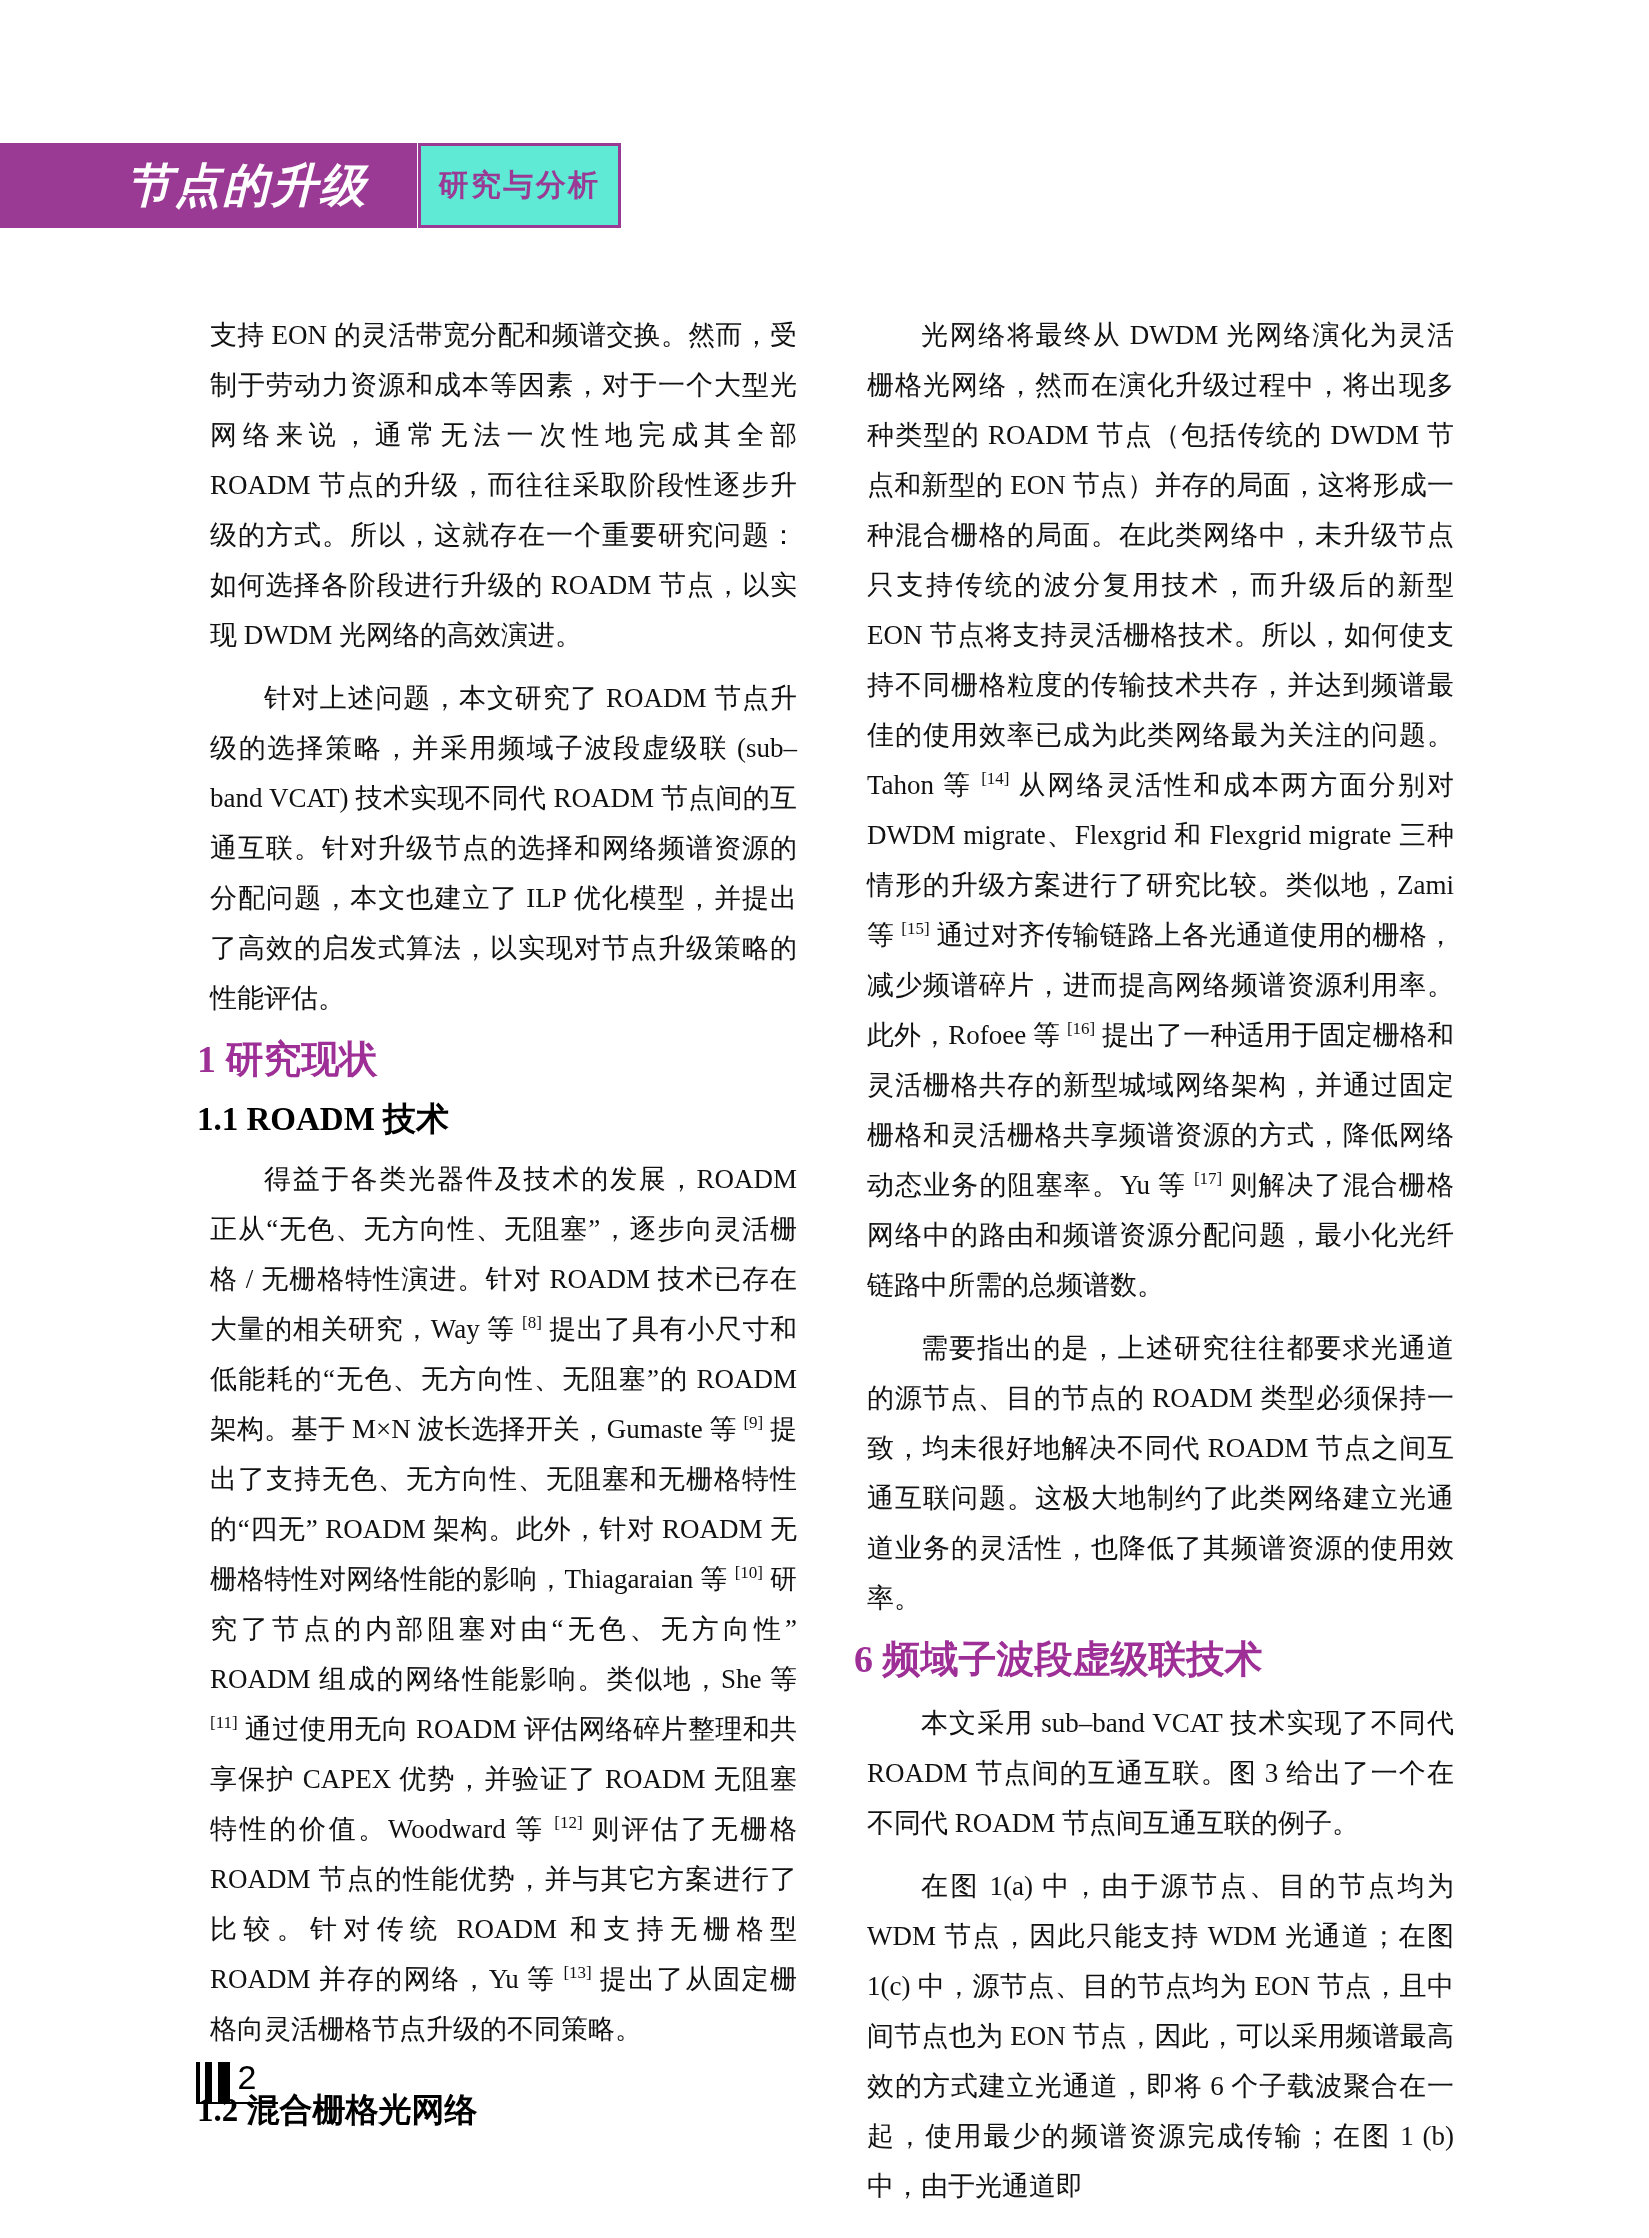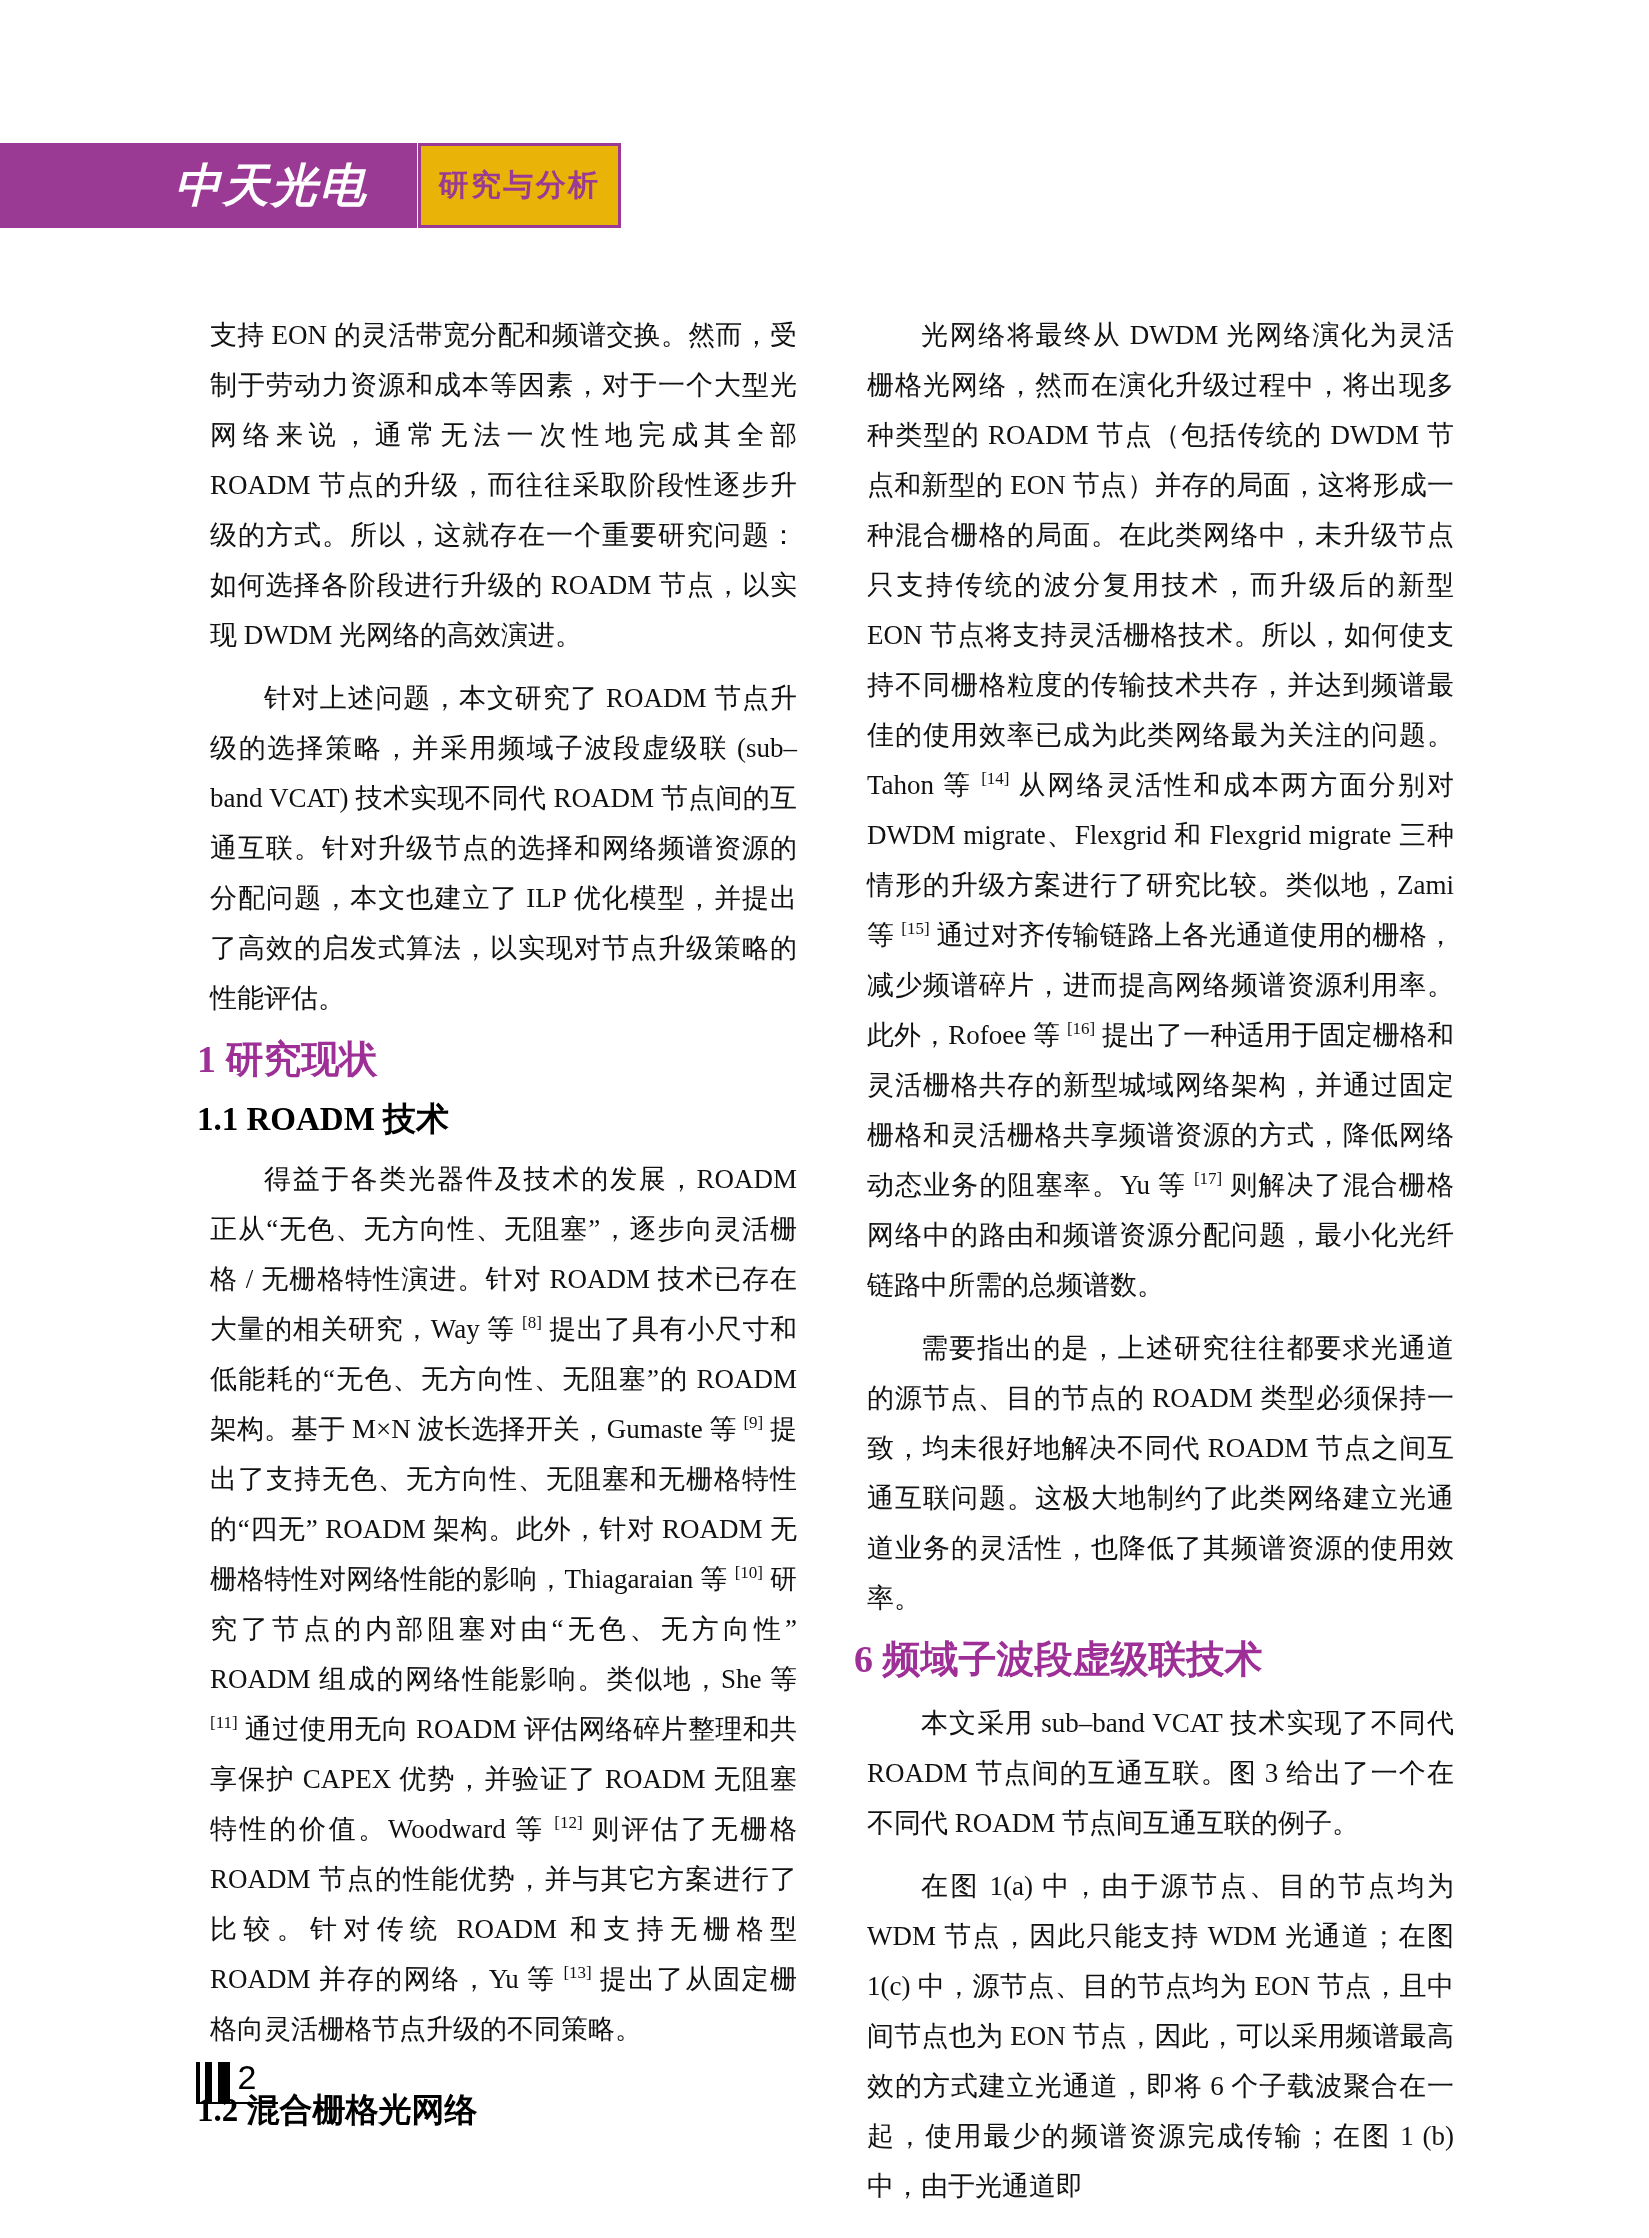--- a/index.html
+++ b/index.html
@@ -17,21 +17,21 @@
     display:flex;align-items:center;justify-content:flex-end;
     padding-right:49px;box-sizing:border-box;
   }
   .logo{
     font-family:"DejaVu Serif","Liberation Serif",serif;
     font-style:italic;font-weight:bold;font-size:46px;color:#ffffff;letter-spacing:2.4px;
     white-space:nowrap;
   }
   .tag-box{
     position:absolute;left:418px;top:143px;width:203px;height:85px;
-    background:#eab308;border:3.2px solid var(--accent);box-sizing:border-box;
+    background:#5eead4;border:3.2px solid var(--accent);box-sizing:border-box;
     display:flex;align-items:center;justify-content:center;
   }
   .tag-box span{
     font-family:"Liberation Sans","DejaVu Sans",sans-serif;
     font-size:30px;color:var(--accent);letter-spacing:2.4px;font-weight:600;white-space:nowrap;
   }
 
   
   .col{
     position:absolute;top:297px;width:613px;
@@ -71,21 +71,21 @@
     font-family:"Liberation Sans","DejaVu Sans",sans-serif;
     font-size:34px;line-height:1;margin-left:8px;margin-bottom:8px;color:#000000;
   }
 </style>
 </head>
 <body>
 
 <div class="page">
 
   <div class="header-bar">
-    <span class="logo">中天光电</span>
+    <span class="logo">节点的升级</span>
   </div>
 
   <div class="tag-box">
     <span>研究与分析</span>
   </div>
 
   <div class="col col-left" id="left-col">
       <p class="para">支持 EON 的灵活带宽分配和频谱交换。然而，受制于劳动力资源和成本等因素，对于一个大型光网络来说，通常无法一次性地完成其全部 ROADM 节点的升级，而往往采取阶段性逐步升级的方式。所以，这就存在一个重要研究问题：如何选择各阶段进行升级的 ROADM 节点，以实现 DWDM 光网络的高效演进。</p>
       <p class="para indent">针对上述问题，本文研究了 ROADM 节点升级的选择策略，并采用频域子波段虚级联 (sub–band VCAT) 技术实现不同代 ROADM 节点间的互通互联。针对升级节点的选择和网络频谱资源的分配问题，本文也建立了 ILP 优化模型，并提出了高效的启发式算法，以实现对节点升级策略的性能评估。</p>
       <div class="h1">1 研究现状</div>

